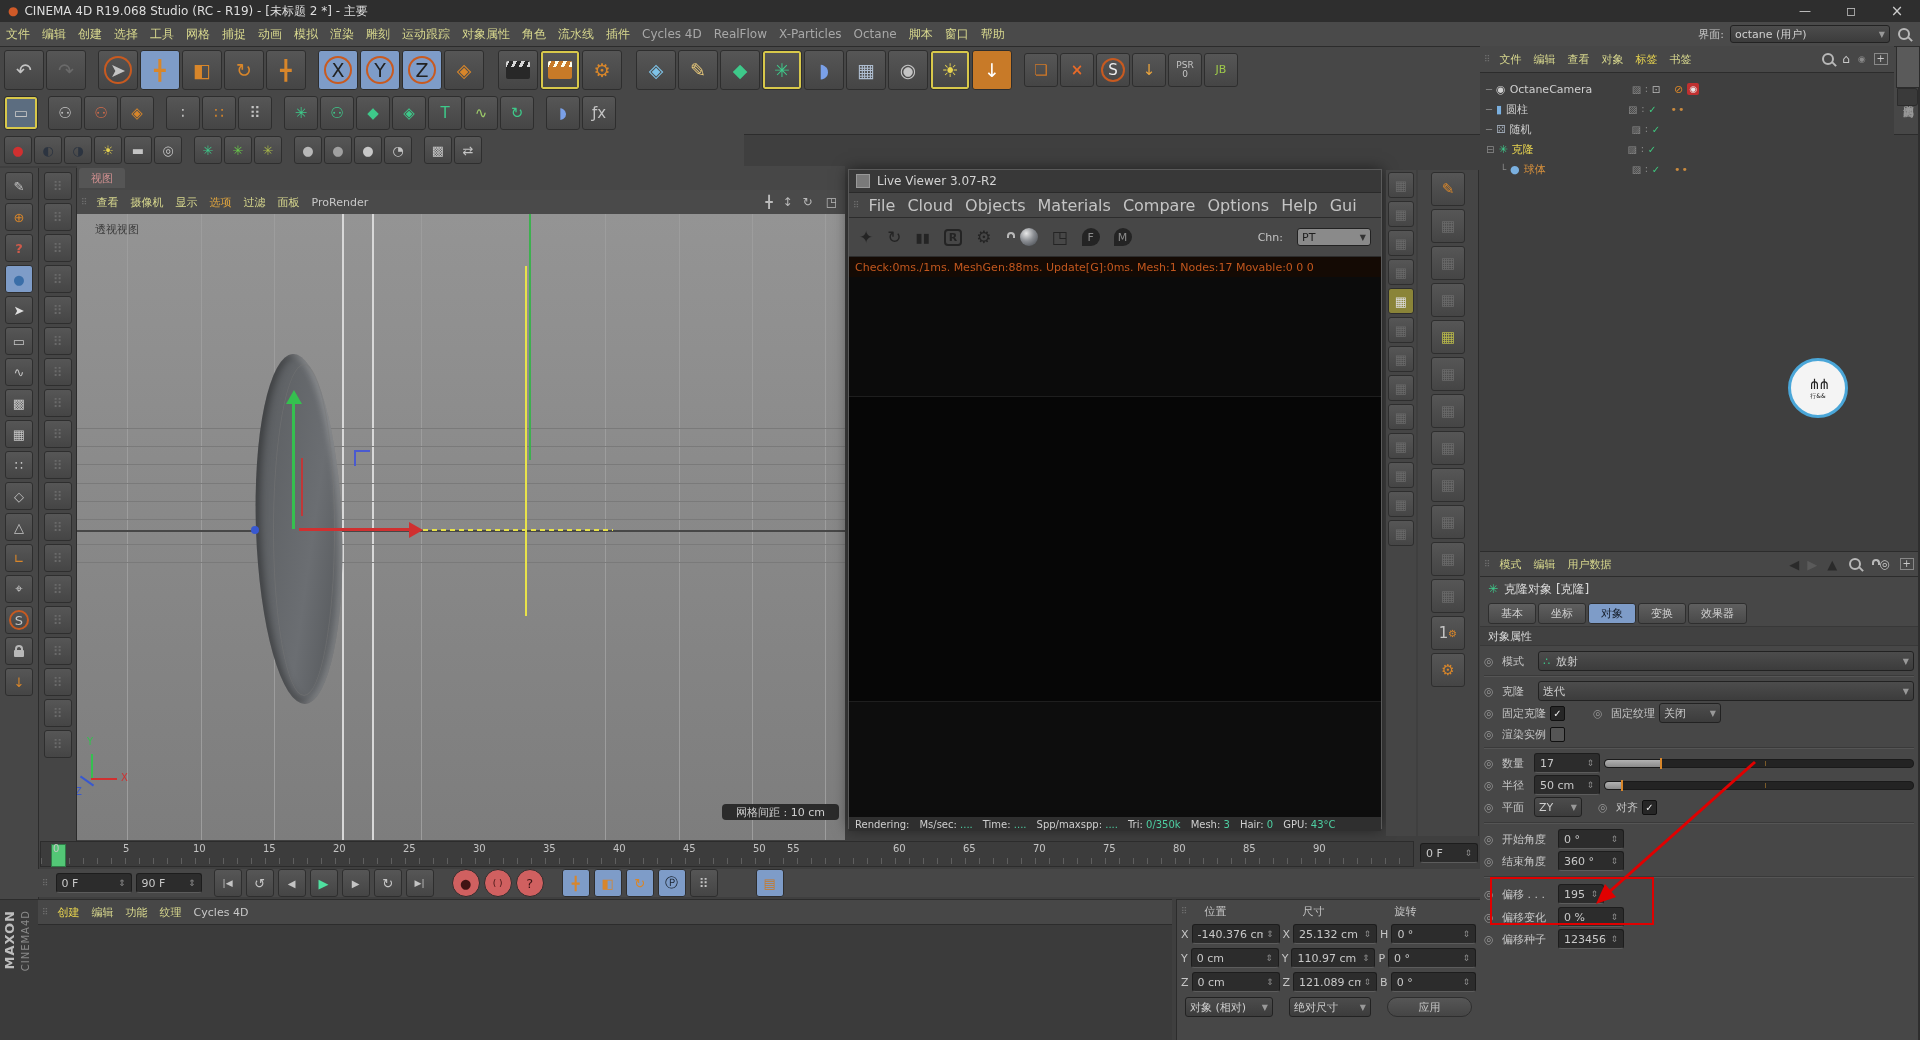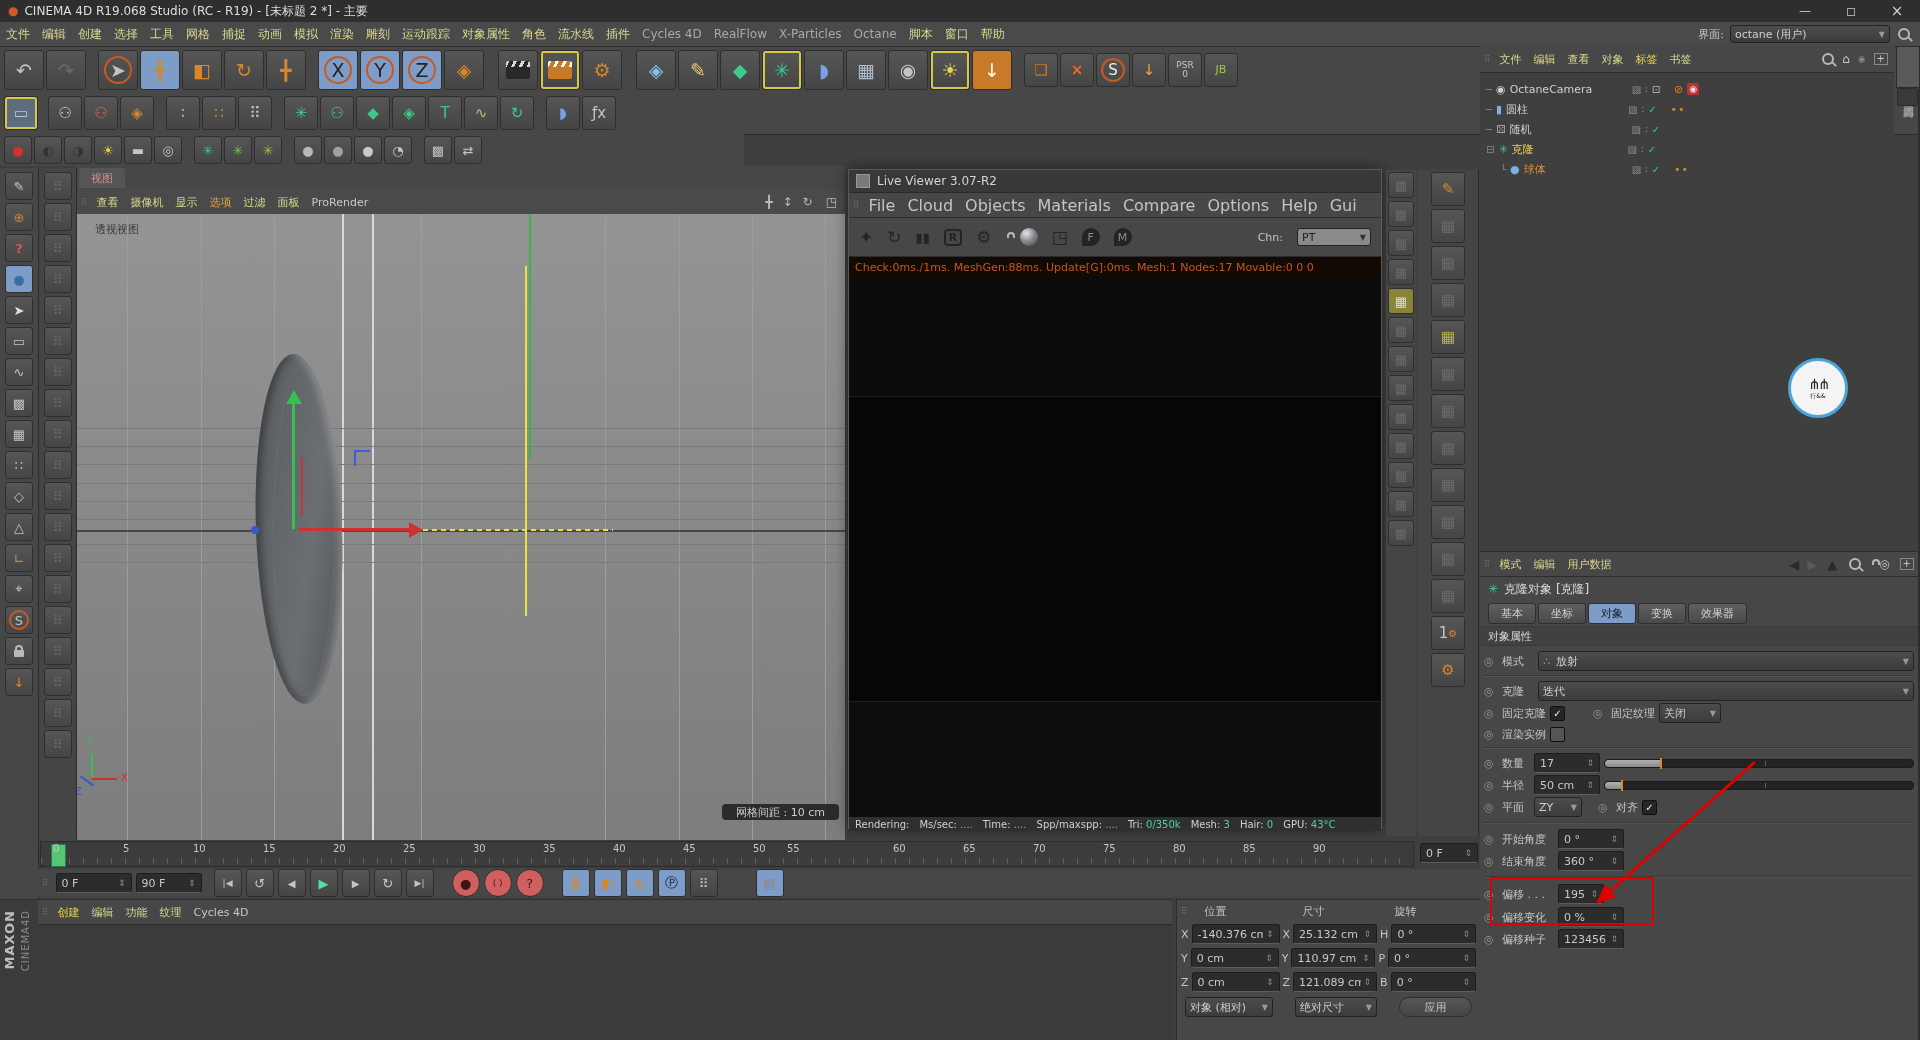--- a/index.html
+++ b/index.html
@@ -784,21 +784,21 @@
       <div class="fld" style="width:84px">
           <span class="v">121.089 cm</span>
           <span class="stp">⇕</span>
         </div>
       <span class="lbl">B</span>
       <div class="fld" style="flex:1">
           <span class="v">0 °</span>
           <span class="stp">⇕</span>
         </div>
     </div>
-    <div class="flex" style="height:26px;gap:22px;padding:0 8px">
+    <div class="flex" style="height:26px;gap:16px;padding:0 8px">
       <div class="dd" style="width:88px">
           <span class="v">对象 (相对)</span>
           <span class="ar">▼</span>
         </div>
       <div class="dd" style="width:82px">
           <span class="v">绝对尺寸</span>
           <span class="ar">▼</span>
         </div>
       <div class="btn" style="flex:1;height:20px;border-radius:10px;font-size:11px">应用</div>
     </div>

